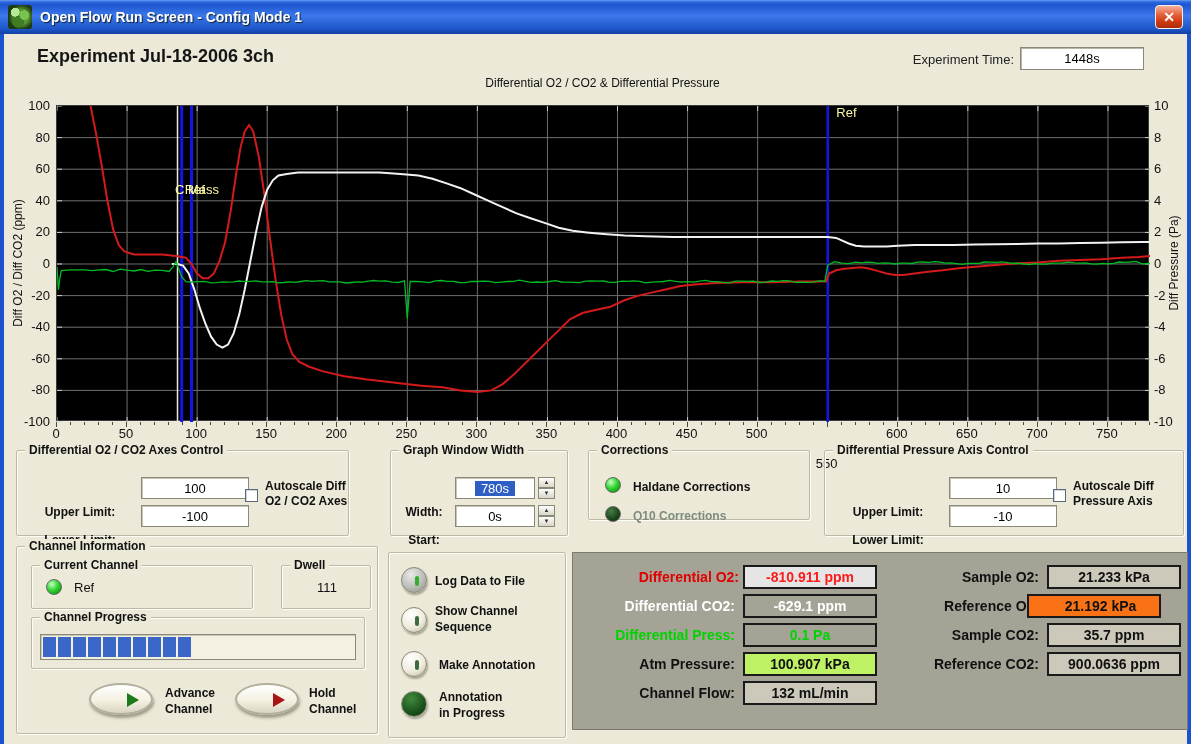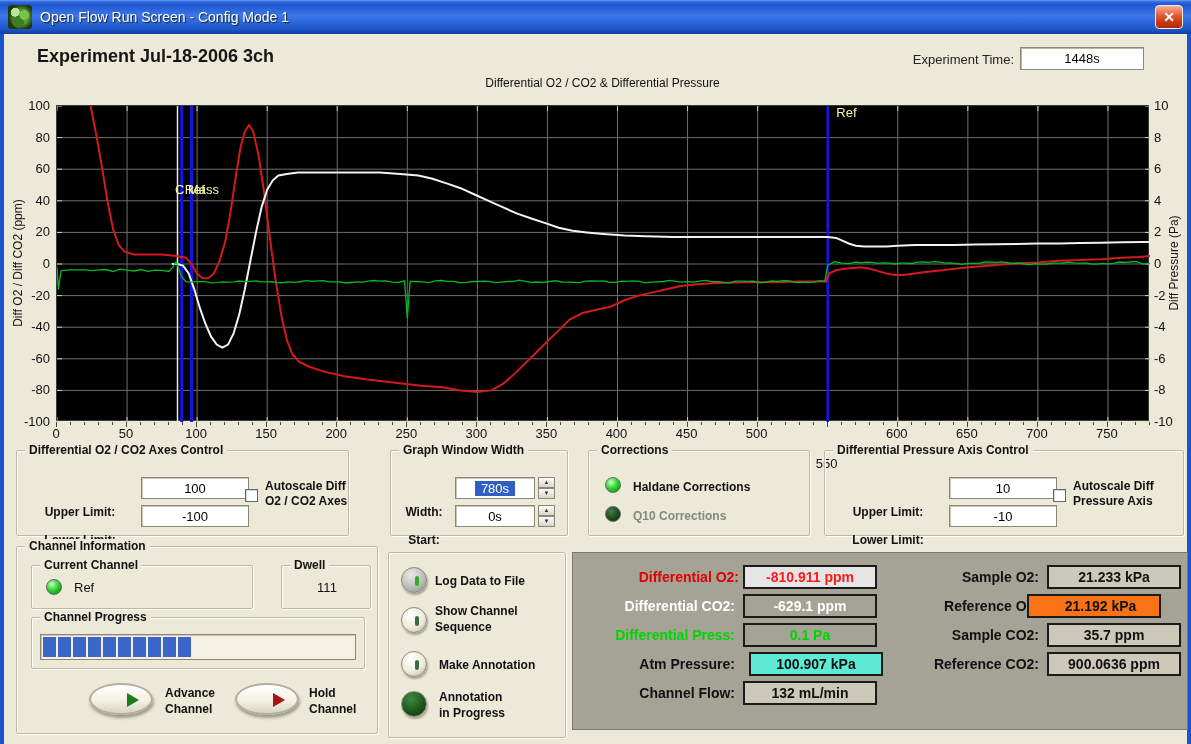--- a/index.html
+++ b/index.html
@@ -8,21 +8,21 @@
   #window { position:absolute; inset:0; border-left:4px solid #1a52cf; border-right:4px solid #1a52cf; }
   
   .titlebar { position:absolute; left:-4px; top:0; width:1191px; height:34px;
     background:linear-gradient(180deg,#6a9cf4 0%,#2a66dd 6%,#1e56d0 14%,#3b78ea 46%,#1c55c8 86%,#12409f 100%);
     display:flex; align-items:center; }
   .app-icon { width:24px; height:24px; margin:0 8px; border-radius:3px;
     background:radial-gradient(circle at 30% 30%, #b8e89a 0 18%, transparent 19%),
                radial-gradient(circle at 68% 42%, #7ac24e 0 22%, transparent 23%),
                radial-gradient(circle at 42% 70%, #3f7d22 0 26%, transparent 27%),
                radial-gradient(circle at 55% 50%, #5a9a34 0 40%, #1d3a12 70%); }
-  .wtitle { color:#fff; font-weight:normal; font-size:14px; text-shadow:1px 1px 1px #123; }
+  .wtitle { color:#fff; font-weight:bold; font-size:14px; text-shadow:1px 1px 1px #123; }
   .close-btn { position:absolute; right:8px; top:5px; width:28px; height:24px; border-radius:4px;
     background:linear-gradient(180deg,#f6b09a 0%,#e4613c 40%,#cf3a12 70%,#aa2c0c 100%);
     border:1px solid #f4f0e8; color:#fff; font-weight:bold; font-size:14px;
     display:flex; align-items:center; justify-content:center; cursor:pointer; }
   
   .exp-title { position:absolute; left:33px; top:46px; font-size:18px; font-weight:bold; color:#151515; }
   .exp-time-label { position:absolute; left:878px; top:52px; width:132px; text-align:right; font-size:13px; color:#222; }
   .exp-time-field { position:absolute; left:1016px; top:47px; width:124px; height:23px; background:#fff;
     border:1px solid #8a8878; box-shadow:inset 1px 1px 0 #b9b6a6; font-size:13px;
     display:flex; align-items:center; justify-content:center; }
@@ -336,21 +336,21 @@
       <div class="spin-btn">▼</div>
     </div>
     <div class="fld-label" style="left:8px; top:58px; width:50px;">Start:</div>
     <div class="field" style="left:64px; top:54px; width:80px; height:22px;">0s</div>
     <div class="spinner" style="left:147px; top:54px;">
       <div class="spin-btn">▲</div>
       <div class="spin-btn">▼</div>
     </div>
   </div>
 
-  <div class="gb" style="left:584px; top:450px; width:222px; height:86px;">
+  <div class="gb" style="left:584px; top:450px; width:222px; height:70px;">
     <span class="gb-title">Corrections</span>
     <div class="led led-green" style="left:16px; top:26px;"></div>
     <div class="led-label" style="left:44px; top:29px; color:#111;">Haldane Corrections</div>
     <div class="led led-dark" style="left:16px; top:55px;"></div>
     <div class="led-label" style="left:44px; top:58px; color:#7d8d7d;">Q10 Corrections</div>
   </div>
 
   <div class="gb" style="left:820px; top:450px; width:360px; height:86px;">
     <span class="gb-title">Differential Pressure Axis Control</span>
     <div class="fld-label" style="left:8px; top:30px; width:110px;">Upper Limit:</div>
@@ -420,21 +420,21 @@
   </div>
 
   <div class="gray-panel">
     <div class="ro-label" style="left: 4px; top: 16px; width: 162px; color: rgb(224, 0, 0);">Differential O2:</div>
     <div class="ro-box" style="left: 170px; top: 12px; color: rgb(255, 26, 26); background: #e5e5e5;">-810.911 ppm</div>
     <div class="ro-label" style="left: 0px; top: 45px; width: 162px; color: rgb(255, 255, 255);">Differential CO2:</div>
     <div class="ro-box" style="left: 170px; top: 41px; color: rgb(255, 255, 255); background: rgb(165, 163, 150);">-629.1 ppm</div>
     <div class="ro-label" style="left: 0px; top: 74px; width: 162px; color: rgb(0, 212, 0);">Differential Press:</div>
     <div class="ro-box" style="left: 170px; top: 70px; color: rgb(0, 212, 0); background: rgb(165, 163, 150);">0.1 Pa</div>
     <div class="ro-label" style="left: 0px; top: 103px; width: 162px; color: rgb(17, 17, 17);">Atm Pressure:</div>
-    <div class="ro-box" style="left: 176px; top: 99px; color: rgb(17, 17, 17); background: #5eead4;">100.907 kPa</div>
+    <div class="ro-box" style="left: 170px; top: 99px; color: rgb(17, 17, 17); background: #bef264;">100.907 kPa</div>
     <div class="ro-label" style="left: 0px; top: 132px; width: 162px; color: rgb(17, 17, 17);">Channel Flow:</div>
     <div class="ro-box" style="left: 170px; top: 128px; color: rgb(17, 17, 17); background: rgb(204, 201, 186);">132 mL/min</div>
 
     <div class="ro-label" style="left: 300px; top: 16px; width: 166px; color: rgb(17, 17, 17);">Sample O2:</div>
     <div class="ro-box" style="left: 474px; top: 12px; color: rgb(17, 17, 17); background: rgb(204, 201, 186);">21.233 kPa</div>
     <div class="ro-label" style="left: 300px; top: 45px; width: 166px; color: rgb(17, 17, 17);">Reference O2:</div>
     <div class="ro-box" style="left: 454px; top: 41px; color: rgb(17, 17, 17); background: #f97316; padding-left: 13px;">21.192 kPa</div>
     <div class="ro-label" style="left: 300px; top: 74px; width: 166px; color: rgb(17, 17, 17);">Sample CO2:</div>
     <div class="ro-box" style="left: 474px; top: 70px; color: rgb(17, 17, 17); background: rgb(204, 201, 186);">35.7 ppm</div>
     <div class="ro-label" style="left: 300px; top: 103px; width: 166px; color: rgb(17, 17, 17);">Reference CO2:</div>

